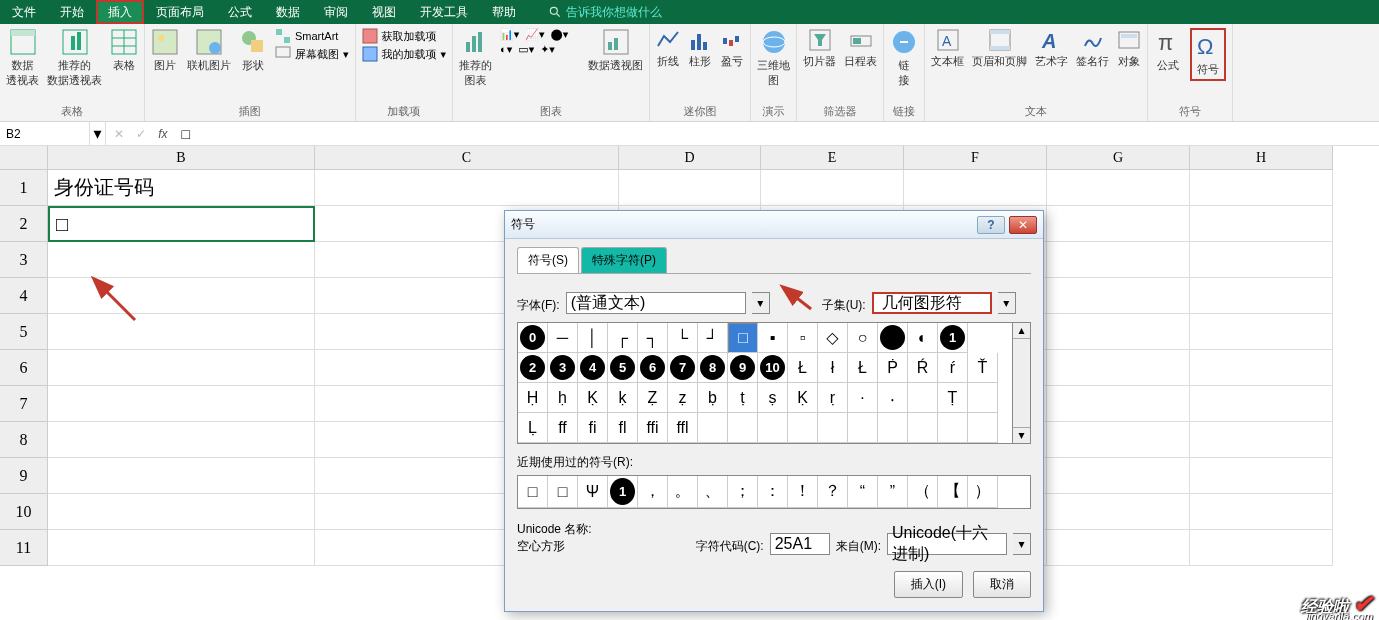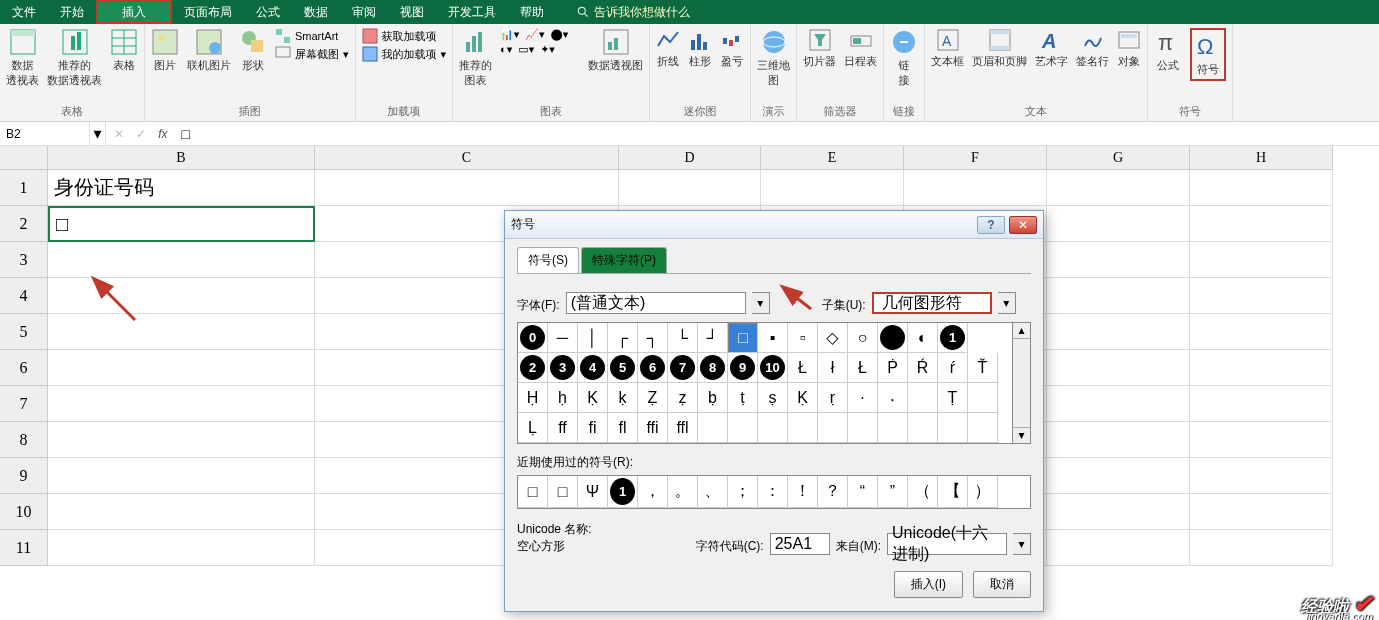--- a/index.html
+++ b/index.html
@@ -1,20 +1,20 @@
 <!DOCTYPE html>
 <html><head>
 <meta charset="utf-8">
 <style>
   * { box-sizing: border-box; font-family: "Microsoft YaHei", Arial, sans-serif; }
   body { margin:0; padding:0; width:1379px; height:620px; background:#fff; overflow:hidden; position:relative; }
   .tabs { display:flex; background:#0b6a3f; height:24px; color:#fff; font-size:12px; align-items:stretch; }
   .tab { padding:4px 12px; cursor:pointer; display:flex; align-items:center; }
-  .tab.active { background:#1b8c56; border:2px solid #c0392b; padding:2px 24px; }
-  .search-area { display:flex; align-items:center; color:#fef9c3; margin-left:20px; font-size:12px; }
+  .tab.active { background:#1b8c56; border:2px solid #c0392b; padding:2px 10px; }
+  .search-area { display:flex; align-items:center; color:#5eead4; margin-left:20px; font-size:12px; }
   .search-area svg { margin-right:4px; }
   .ribbon { background:#f3f3f3; border-bottom:1px solid #d4d4d4; height:98px; display:flex; }
   .group { border-right:1px solid #ddd; padding:4px 6px 0 6px; display:flex; flex-direction:column; align-items:center; justify-content:space-between; }
   .group-inner { display:flex; align-items:flex-start; gap:8px; }
   .gbtn { display:flex; flex-direction:column; align-items:center; font-size:11px; color:#333; gap:2px; cursor:pointer; }
   .gbtn svg { display:block; }
   .glabel { font-size:11px; color:#666; padding-bottom:2px; }
   .stack { display:flex; flex-direction:column; gap:2px; font-size:11px; }
   .stack-item { display:flex; align-items:center; gap:4px; cursor:pointer; }
   .ribbon .highlight { border:2px solid #c0392b; padding:2px; }
@@ -33,21 +33,21 @@
   .cells { position:relative; }
   .cell { position:absolute; border-right:1px solid #ddd; border-bottom:1px solid #ddd; font-size:20px; padding:2px 6px; display:flex; align-items:center; }
   .active-cell { border:2px solid #1a7f47 !important; }
   .dialog { position:absolute; left:504px; top:210px; width:540px; height:402px; background:#f0f0f0; border:1px solid #7a9ec6; box-shadow:3px 3px 12px rgba(0,0,0,0.3); }
   .dlg-title { background:linear-gradient(#fafdff,#dfeaf6); height:28px; display:flex; align-items:center; padding:0 6px; font-size:12px; border-bottom:1px solid #b8c9de; justify-content:space-between; }
   .dlg-title-btns { display:flex; gap:4px; }
   .dlg-x { width:28px; height:18px; display:flex; align-items:center; justify-content:center; cursor:pointer; }
   .dlg-body { padding:8px 12px; font-size:12px; }
   .dlg-tabs { display:flex; border-bottom:1px solid #aaa; }
   .dlg-tab { padding:4px 10px; border:1px solid #aaa; border-bottom:none; background:#fff; margin-right:2px; cursor:pointer; border-radius:3px 3px 0 0; font-size:12px; }
-  .dlg-tab.inactive { background:#15803d; }
+  .dlg-tab.inactive { background:#14b8a6; }
   .dlg-row { display:flex; align-items:flex-end; margin-top:10px; gap:6px; }
   .dlg-row label { font-size:12px; }
   .sel { border:1px solid #888; background:#fff; height:22px; display:flex; align-items:center; padding:0 4px; font-size:16px; }
   .sel-drop { width:18px; height:22px; border:1px solid #888; border-left:none; background:#eee; display:flex; align-items:center; justify-content:center; cursor:pointer; }
   .subset-box { border:2px solid #c0392b;padding-left:8px; }
   .sym-grid { margin-top:8px; border:1px solid #888; background:#fff; }
   .sym-row { display:flex; }
   .sym-cell { width:30px; height:30px; border-right:1px solid #ccc; border-bottom:1px solid #ccc; display:flex; align-items:center; justify-content:center; font-size:16px; cursor:pointer; }
   .sym-cell.sel { background:#3a7fd6; color:#fff; }
   .sym-scroll { width:18px; background:#eee; border-left:1px solid #ccc; display:flex; flex-direction:column; }

